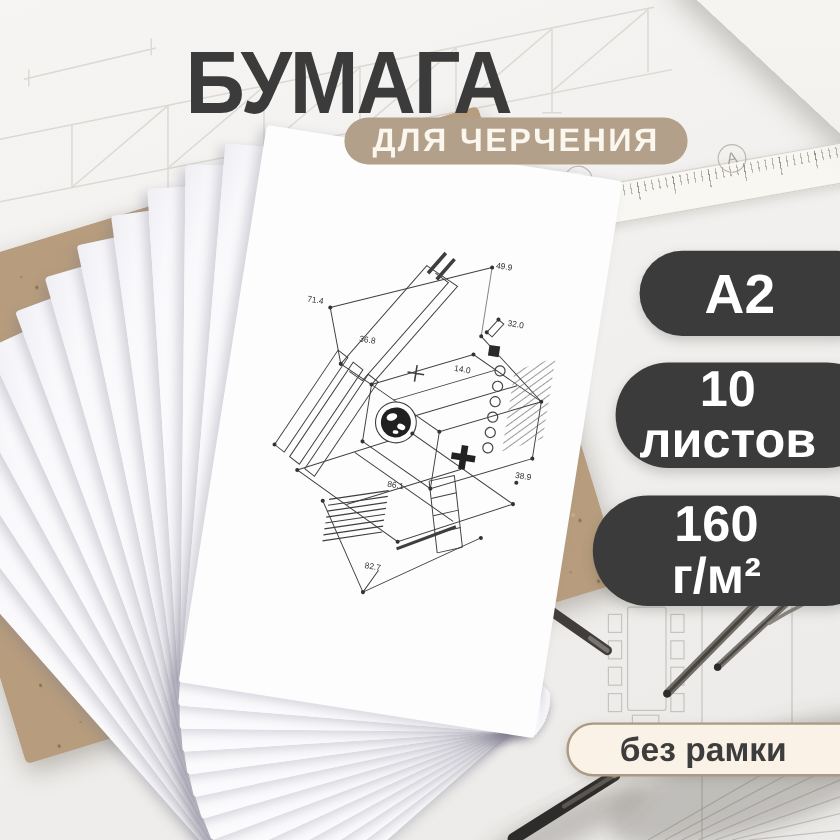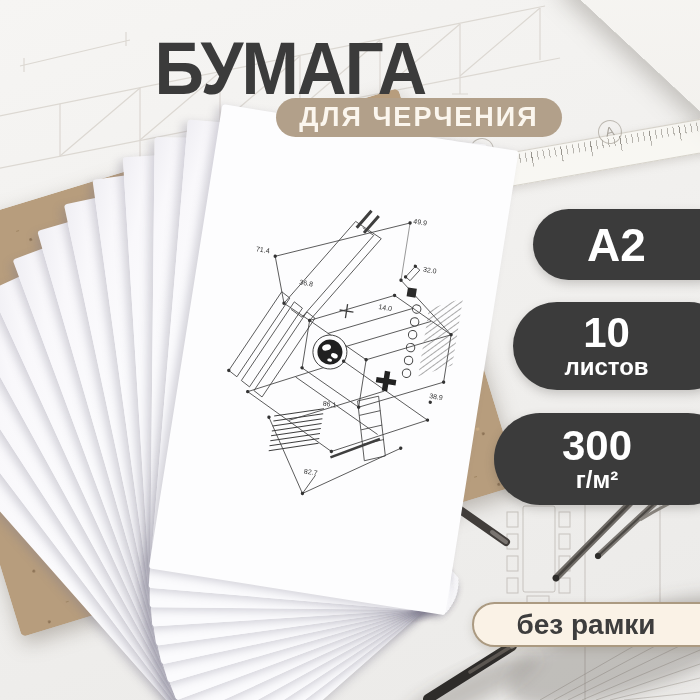--- a/index.html
+++ b/index.html
@@ -105,35 +105,35 @@
   .props-svg{left:0;top:0;z-index:7;}
 
   
   .title{
     left:130px;top:26px;width:320px;text-align:center;
     font-size:74px;font-weight:800;letter-spacing:-2px;
     color:var(--title_text,#3b3b3b);
     transform:scaleX(.93);z-index:40;
   }
   .subtitle-badge{
-    left:276px;top:98px;width:286px;height:39px;
+    left:287px;top:98px;width:286px;height:39px;
     background:var(--badge_tan,#b2a08a);border-radius:20px;
     color:#fbf6ee;font-size:27px;font-weight:700;letter-spacing:2px;
     text-align:center;line-height:39px;z-index:40;
   }
   .pill{
     background:var(--pill_dark,#3b3b3b);color:var(--pill_text,#fff);
     display:flex;flex-direction:column;justify-content:center;align-items:center;
     z-index:40;box-shadow:0 4px 10px rgba(80,75,70,.25);
   }
   .pill-size{left:533px;top:209px;width:200px;height:71px;border-radius:36px;padding-right:33px;font-size:46px;font-weight:800;}
   .pill-count{left:513px;top:302px;width:220px;height:88px;border-radius:44px;padding-right:33px;}
   .pill-density{left:494px;top:413px;width:240px;height:92px;border-radius:46px;padding-right:34px;}
   .pill .value{font-size:42px;font-weight:700;line-height:1;}
-  .pill .unit{font-size:24px;font-weight:700;line-height:1.05;}
+  .pill .unit{font-size:42px;font-weight:700;line-height:1.05;}
   .feature-badge{
     left:472px;top:602px;width:262px;height:45px;
     background:var(--feature_badge_bg,#faf2e6);
     border:2px solid var(--feature_badge_border,#ab9a81);
     border-radius:23px;color:#3d3d3d;font-size:28px;font-weight:600;
     text-align:center;line-height:41px;padding-right:34px;
     z-index:41;box-shadow:0 3px 8px rgba(120,110,95,.25);
   }
 </style>
 </head>
@@ -315,19 +315,19 @@
   <div class="abs subtitle-badge">ДЛЯ ЧЕРЧЕНИЯ</div>
 
   <div class="abs pill pill-size">
     <span>А2</span>
   </div>
   <div class="abs pill pill-count">
     <span class="value">10</span>
     <span class="unit">листов</span>
   </div>
   <div class="abs pill pill-density">
-    <span class="value">300</span>
+    <span class="value">160</span>
     <span class="unit">г/м²</span>
   </div>
 
   <div class="abs feature-badge">без рамки</div>
 
 </div>
 
 </body></html>

